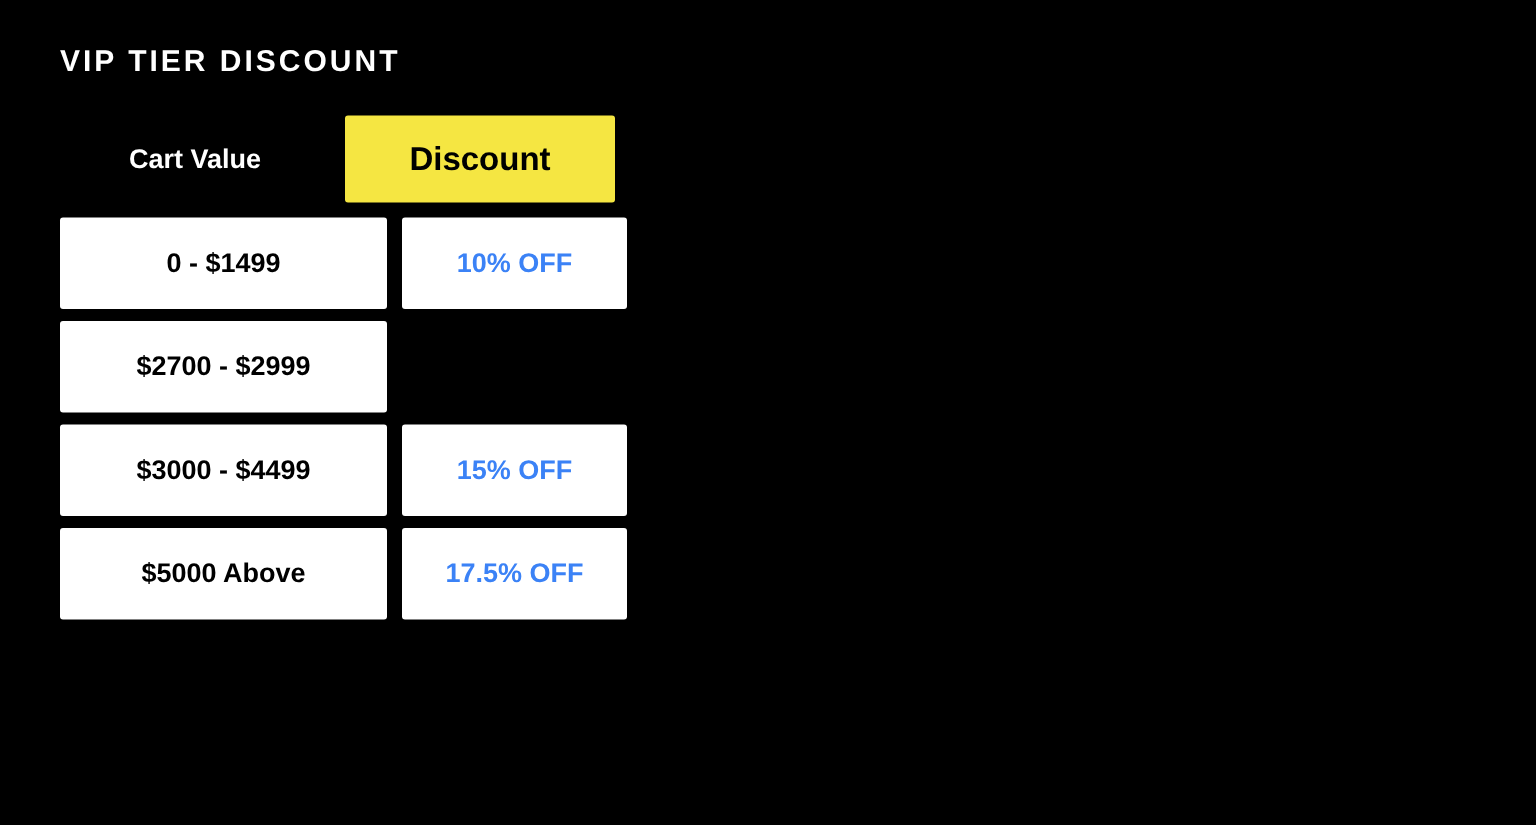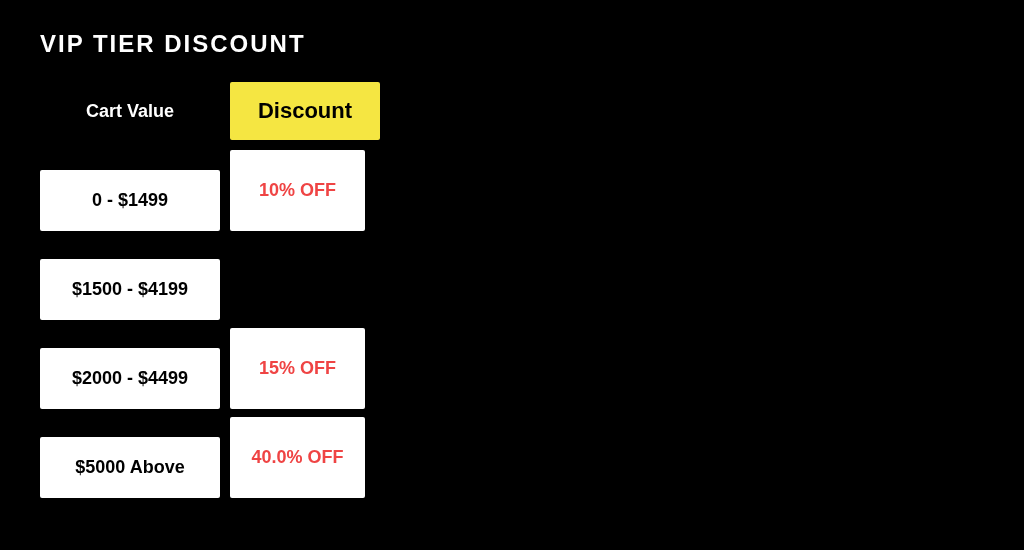--- a/index.html
+++ b/index.html
@@ -15,21 +15,21 @@
       height: 550px;
       overflow: hidden;
     }
 
     .page-container {
       padding: 30px 40px;
     }
 
     .page-title {
       color: #ffffff;
-      font-size: 24px;
+      font-size: 20px;
       font-weight: 900;
       letter-spacing: 2px;
       text-transform: uppercase;
       margin-bottom: 24px;
     }
 
     .table-wrapper {
       display: flex;
       flex-direction: column;
       gap: 0;
@@ -47,21 +47,21 @@
     .header-cart-value {
       width: 180px;
       color: #ffffff;
       font-size: 18px;
       font-weight: 700;
       text-align: center;
       padding: 10px;
     }
 
     .header-discount {
-      width: 150px;
+      width: 180px;
       background-color: #f5e642;
       color: #000000;
       font-size: 22px;
       font-weight: 900;
       text-align: center;
       padding: 16px 10px;
       border-radius: 2px;
     }
 
     .table-rows {
@@ -71,38 +71,37 @@
     }
 
     .table-row {
       display: flex;
       flex-direction: row;
       gap: 10px;
       align-items: stretch;
     }
 
     .cell-cart-value {
-      width: 180px;
+      width: 218px;
       background-color: #ffffff;
       color: #000000;
       font-size: 18px;
       font-weight: 800;
       text-align: center;
       padding: 20px 10px;
       border-radius: 2px;
       display: flex;
       align-items: center;
       justify-content: center;
-      margin-top: 20px;
     }
 
     .cell-discount {
-      width: 135px;
+      width: 150px;
       background-color: #ffffff;
-      color: #ef4444;
+      color: #3b82f6;
       font-size: 18px;
       font-weight: 800;
       text-align: center;
       padding: 20px 10px;
       border-radius: 2px;
       display: flex;
       align-items: center;
       justify-content: center;
     }
   </style>
@@ -119,26 +118,26 @@
       <div class="header-cart-value">Cart Value</div>
       <div class="header-discount">Discount</div>
     </div>
 
     <div class="table-rows" id="table-rows-container">
     <div class="table-row">
           <div class="cell-cart-value">0 - $1499</div>
           <div class="cell-discount">10% OFF</div>
         </div>
         <div class="table-row">
-          <div class="cell-cart-value">$1500 - $4199</div>
+          <div class="cell-cart-value">$2700 - $2999</div>
         </div>
         <div class="table-row">
-          <div class="cell-cart-value">$2000 - $4499</div>
+          <div class="cell-cart-value">$3000 - $4499</div>
           <div class="cell-discount">15% OFF</div>
         </div>
         <div class="table-row">
           <div class="cell-cart-value">$5000 Above</div>
-          <div class="cell-discount">40.0% OFF</div>
+          <div class="cell-discount">17.5% OFF</div>
         </div>
       </div>
 
   </div>
 </div>
 
 </body></html>

